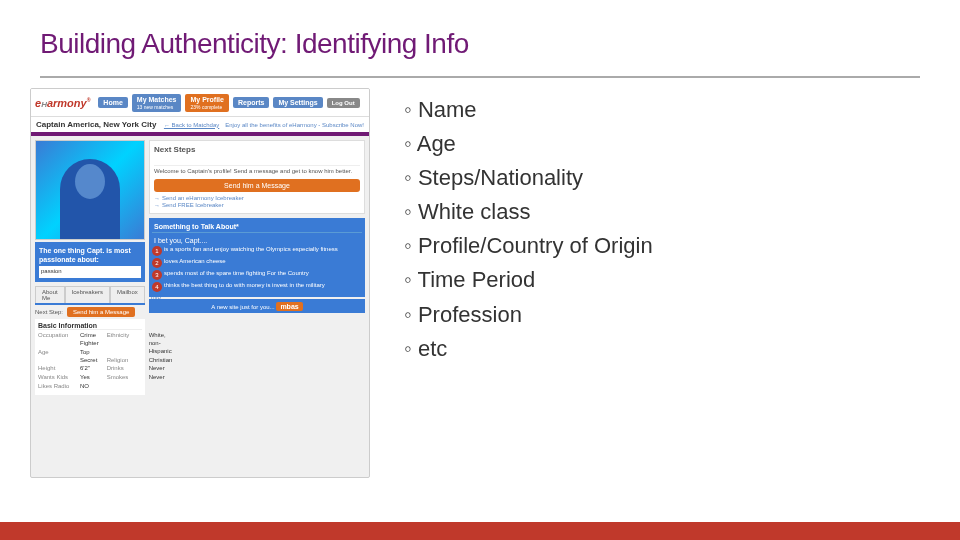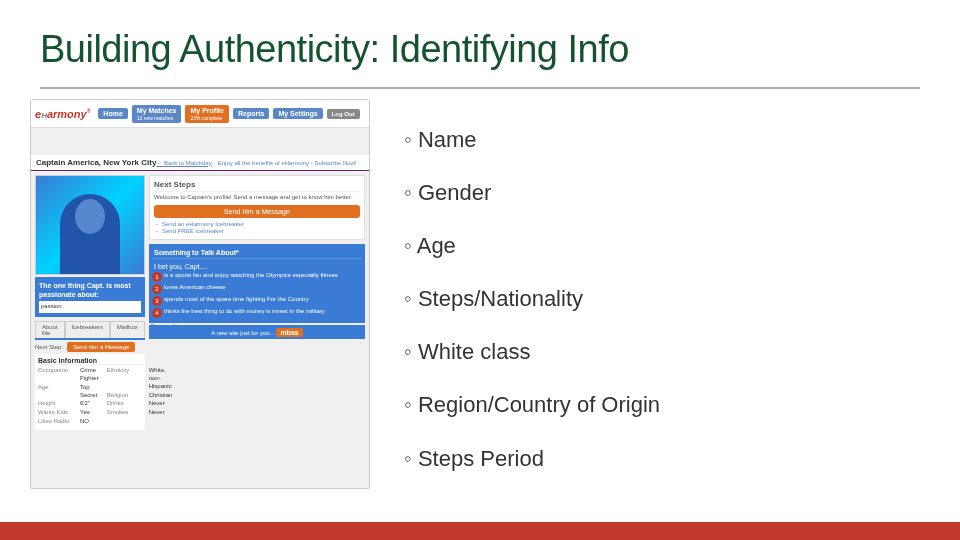--- a/index.html
+++ b/index.html
@@ -22,23 +22,23 @@
       height: 18px;
       background: #c0392b;
     }
 
     
     .title-area {
       padding: 28px 40px 10px 40px;
     }
 
     .slide-title {
-      font-size: 38px;
+      font-size: 28px;
       font-weight: 300;
-      color: #14532d;
+      color: #701a75;
       letter-spacing: -0.5px;
     }
 
     .title-underline {
       height: 2px;
       background: #aaa;
       margin: 6px 40px 0 40px;
     }
 
     
@@ -100,24 +100,23 @@
     .eh-nav-btn.gray {
       background: #888;
       font-size: 6px;
     }
 
     
     .eh-profile-header {
       background: #fff;
       padding: 3px 5px;
       display: flex;
-      justify-content: flex-start;
+      justify-content: space-between;
       align-items: center;
-      border-bottom: 1px solid #701a75;
-      margin-top: 27px;
+      border-bottom: 4px solid #701a75;
     }
 
     .eh-profile-name {
       font-size: 8px;
       font-weight: bold;
       color: #333;
     }
 
     .eh-back-link {
       font-size: 6px;
@@ -210,21 +209,21 @@
       border: 1px solid #ddd;
       padding: 4px;
       margin-bottom: 4px;
     }
 
     .eh-next-steps-title {
       font-size: 8px;
       font-weight: bold;
       color: #555;
       border-bottom: 1px solid #eee;
-      padding-bottom: 2px;
+      padding-bottom: 11px;
       margin-bottom: 2px;
     }
 
     .eh-next-steps-text {
       font-size: 6px;
       color: #555;
       margin-bottom: 3px;
       line-height: 1.3;
     }
 
@@ -405,21 +404,20 @@
     .bullet-list {
       list-style: none;
       padding: 0;
     }
 
     .bullet-list li {
       font-size: 22px;
       color: #333;
       line-height: 1.55;
       padding-left: 4px;
-      margin-top: 19px;
     }
 
     .bullet-list li::before {
       content: '◦ ';
       color: #555;
       font-size: 22px;
     }
   </style>
 </head>
 <body>
@@ -555,24 +553,25 @@
           <div class="eh-mbas-logo">mbas</div>
         </div>
       </div>
 
     </div>
   </div>
 
   <div class="bullet-list-panel">
     <ul class="bullet-list">
       <li>Name</li>
-      <li>Gender</li>
       <li>Age</li>
       <li>Steps/Nationality</li>
       <li>White class</li>
-      <li>Region/Country of Origin</li>
-      <li>Steps Period</li>
+      <li>Profile/Country of Origin</li>
+      <li>Time Period</li>
+      <li>Profession</li>
+      <li>etc</li>
     </ul>
   </div>
 
 </div>
 
 <div class="bottom-bar"></div>
 
 </body></html>

